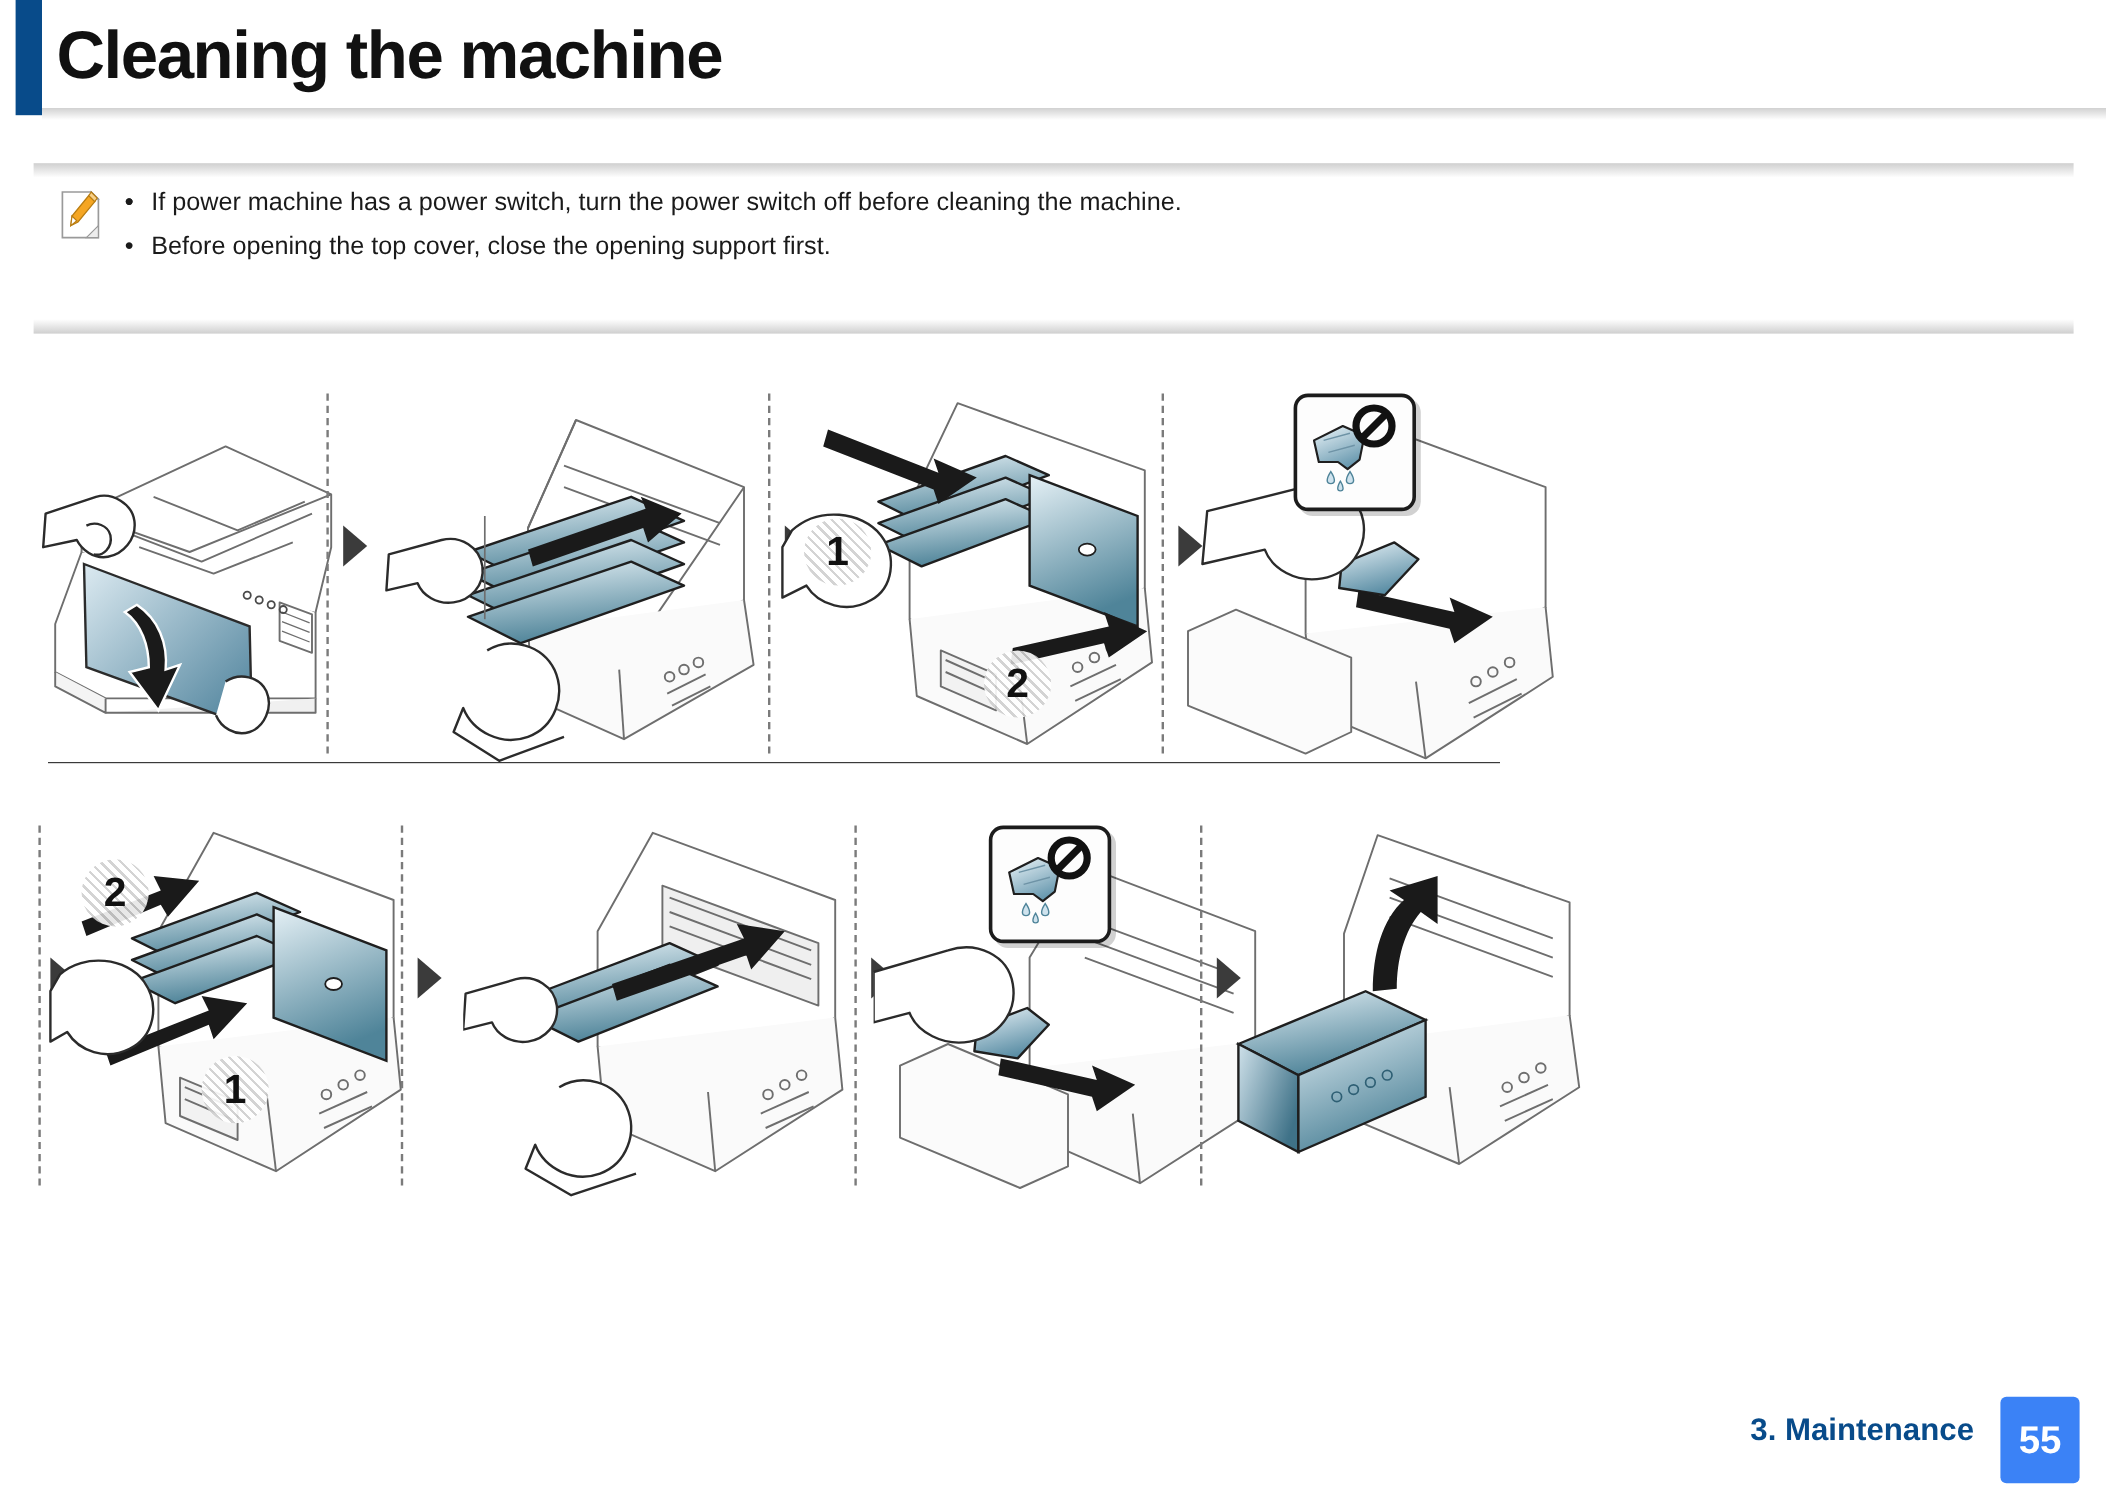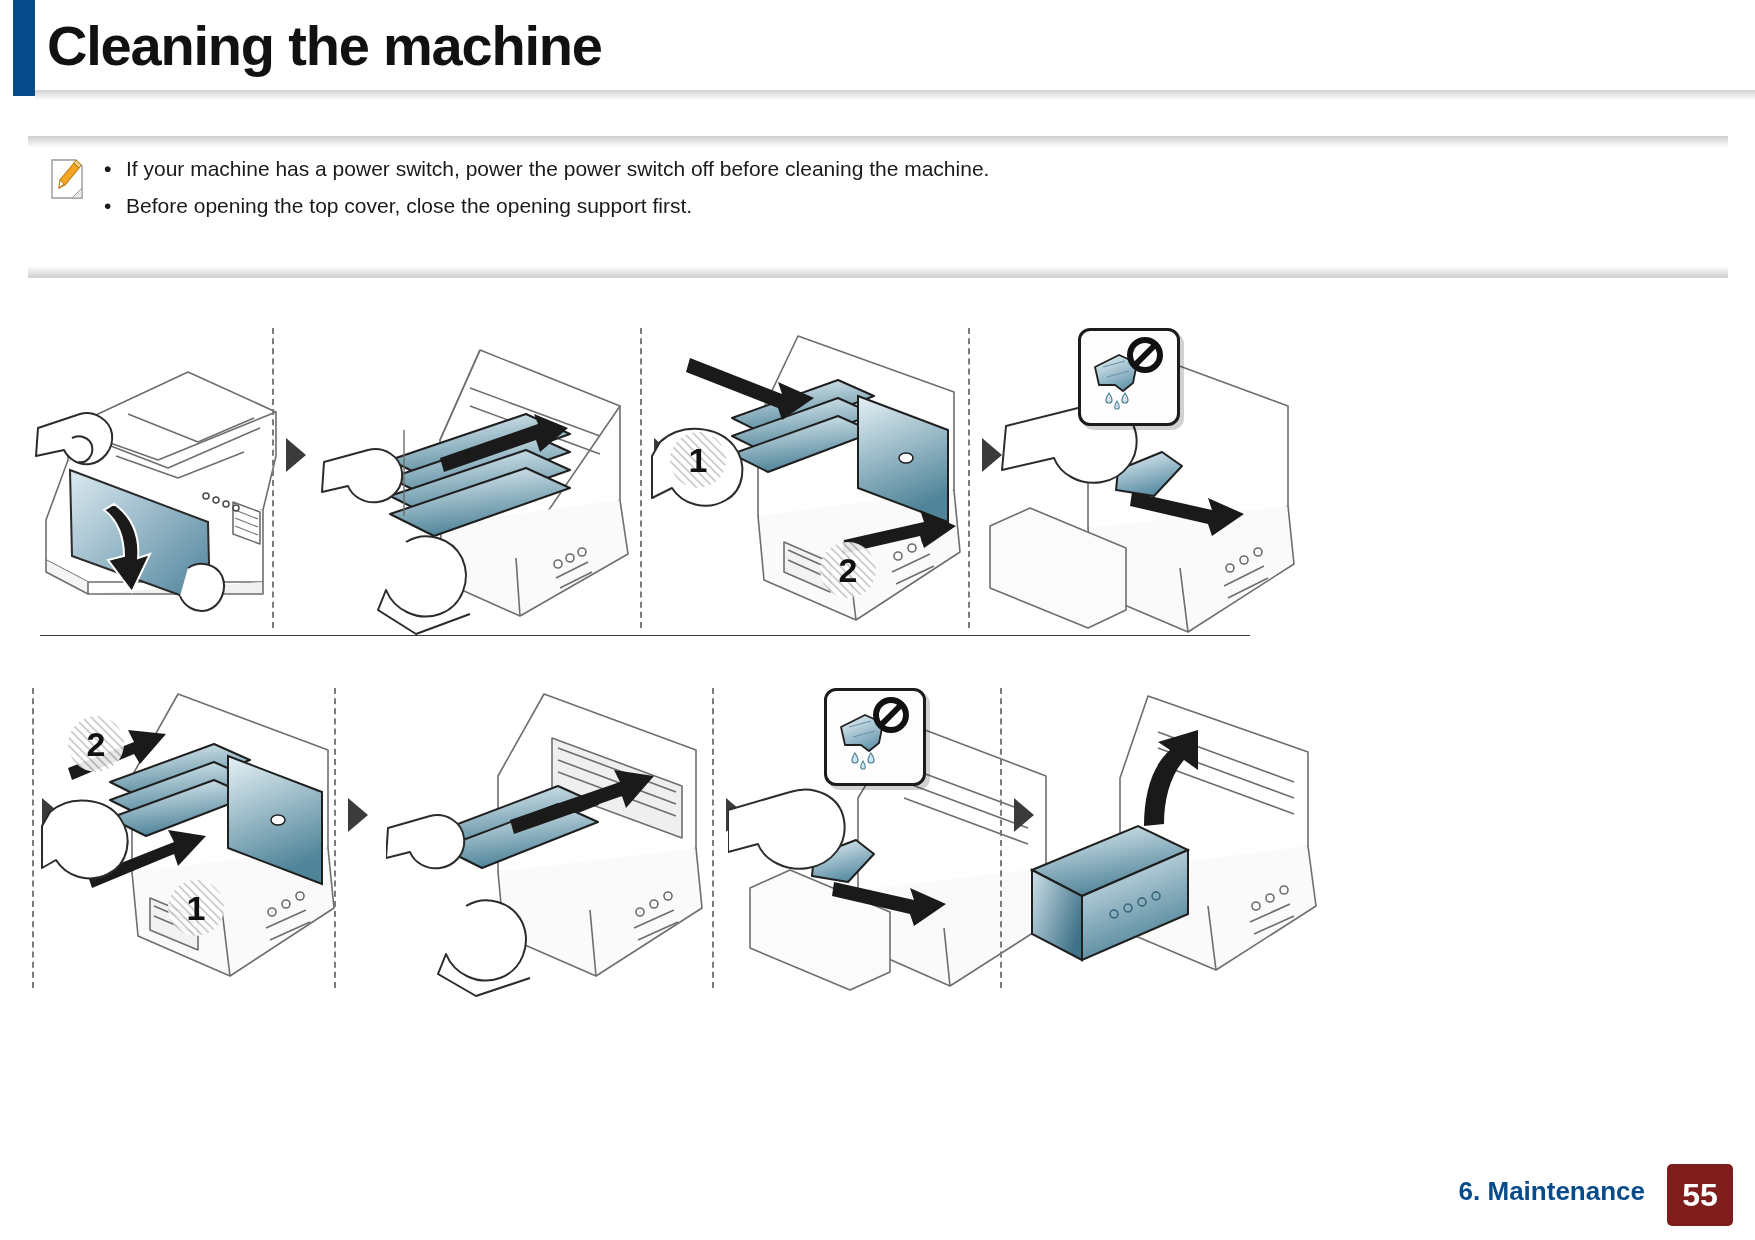--- a/index.html
+++ b/index.html
@@ -114,22 +114,22 @@
 
   
   .footer{position:absolute;left:0;bottom:0;width:1755px;height:86px;}
   .footer-chapter{
     position:absolute;right:110px;top:22px;
     font-size:26px;font-weight:bold;color:#084b8a;
     white-space:nowrap;
   }
   .footer-pagebadge{
     position:absolute;right:22px;top:10px;
-    width:66px;height:62px;
-    background:#7f1d1d;border-radius:5px;
+    width:66px;height:72px;
+    background:#3b82f6;border-radius:5px;
     display:flex;align-items:center;justify-content:center;
     color:#ffffff;font-size:32px;font-weight:bold;
   }
 </style>
 </head>
 <body>
 
 <div class="header">
   <div class="header-accent"></div>
   <div class="page-title">Cleaning the machine</div>
@@ -150,21 +150,21 @@
       <path d="M9 30 L10 22 L14 26 Z" fill="#ffffff" stroke="#b97d12" stroke-width="1"></path>
     </svg>
   </div>
 
   <ul class="note-list">
     <li>
       <span class="bullet">•</span>
     </li>
     <li>
       <span class="bullet">•</span>
-      <span>If your machine has a power switch, power the power switch off before cleaning the machine.</span>
+      <span>If power machine has a power switch, turn the power switch off before cleaning the machine.</span>
     </li>
     <li>
       <span class="bullet">•</span>
       <span>Before opening the top cover, close the opening support first.</span>
     </li>
   </ul>
 </div>
 
 <div class="illus-area">
 
@@ -536,15 +536,15 @@
             <stop offset="0%" stop-color="#cfe1ea"></stop>
             <stop offset="100%" stop-color="#3f7288"></stop>
           </linearGradient>
         </defs>
       </svg>
     </div>
   </div>
 </div>
 
 <div class="footer">
-  <div class="footer-chapter">6. Maintenance</div>
+  <div class="footer-chapter">3. Maintenance</div>
   <div class="footer-pagebadge">55</div>
 </div>
 
 </body></html>

